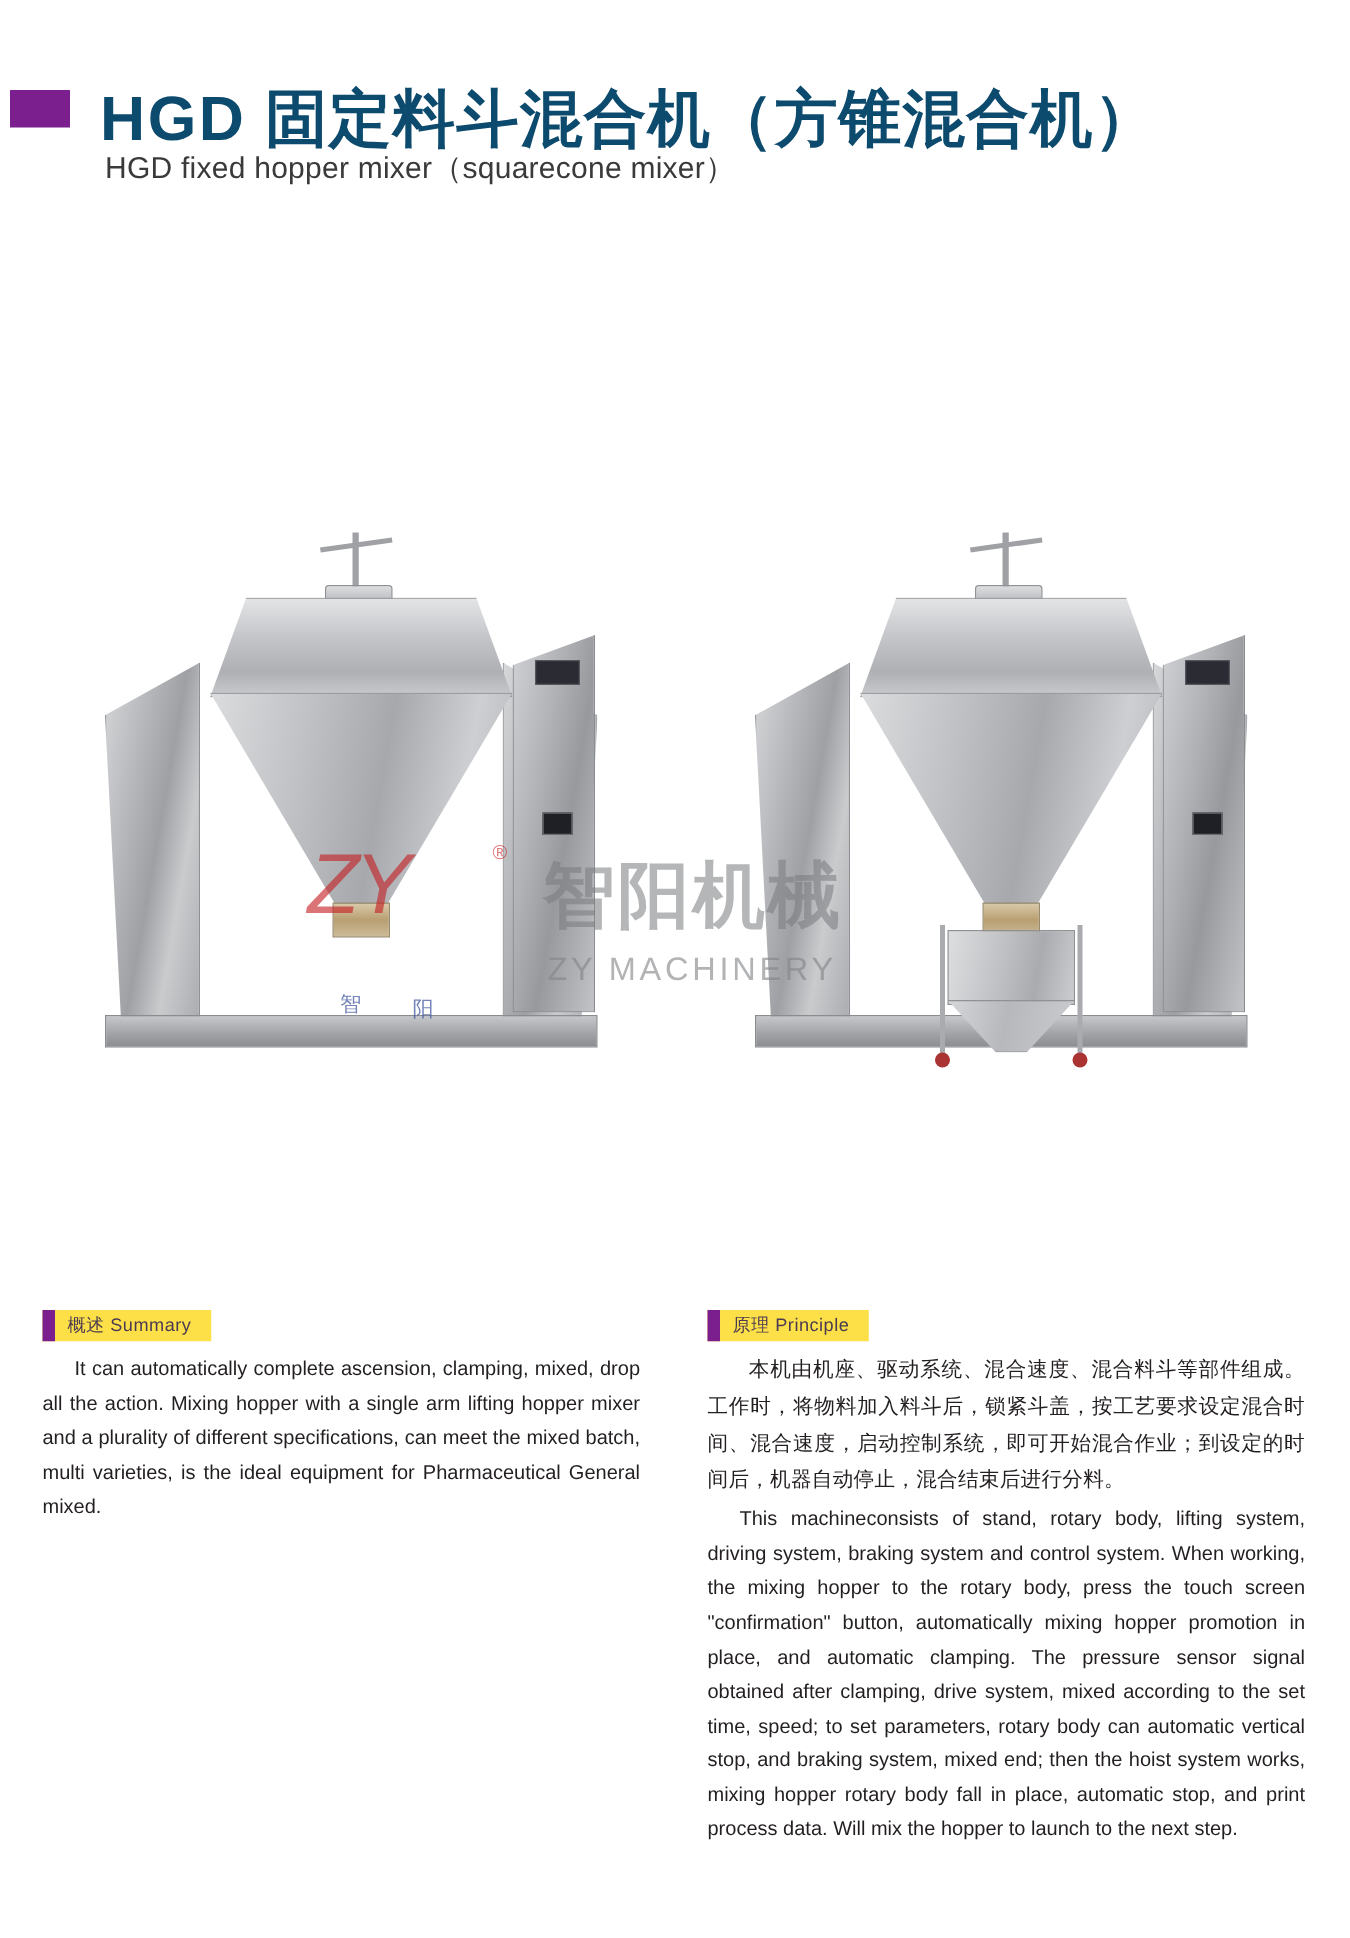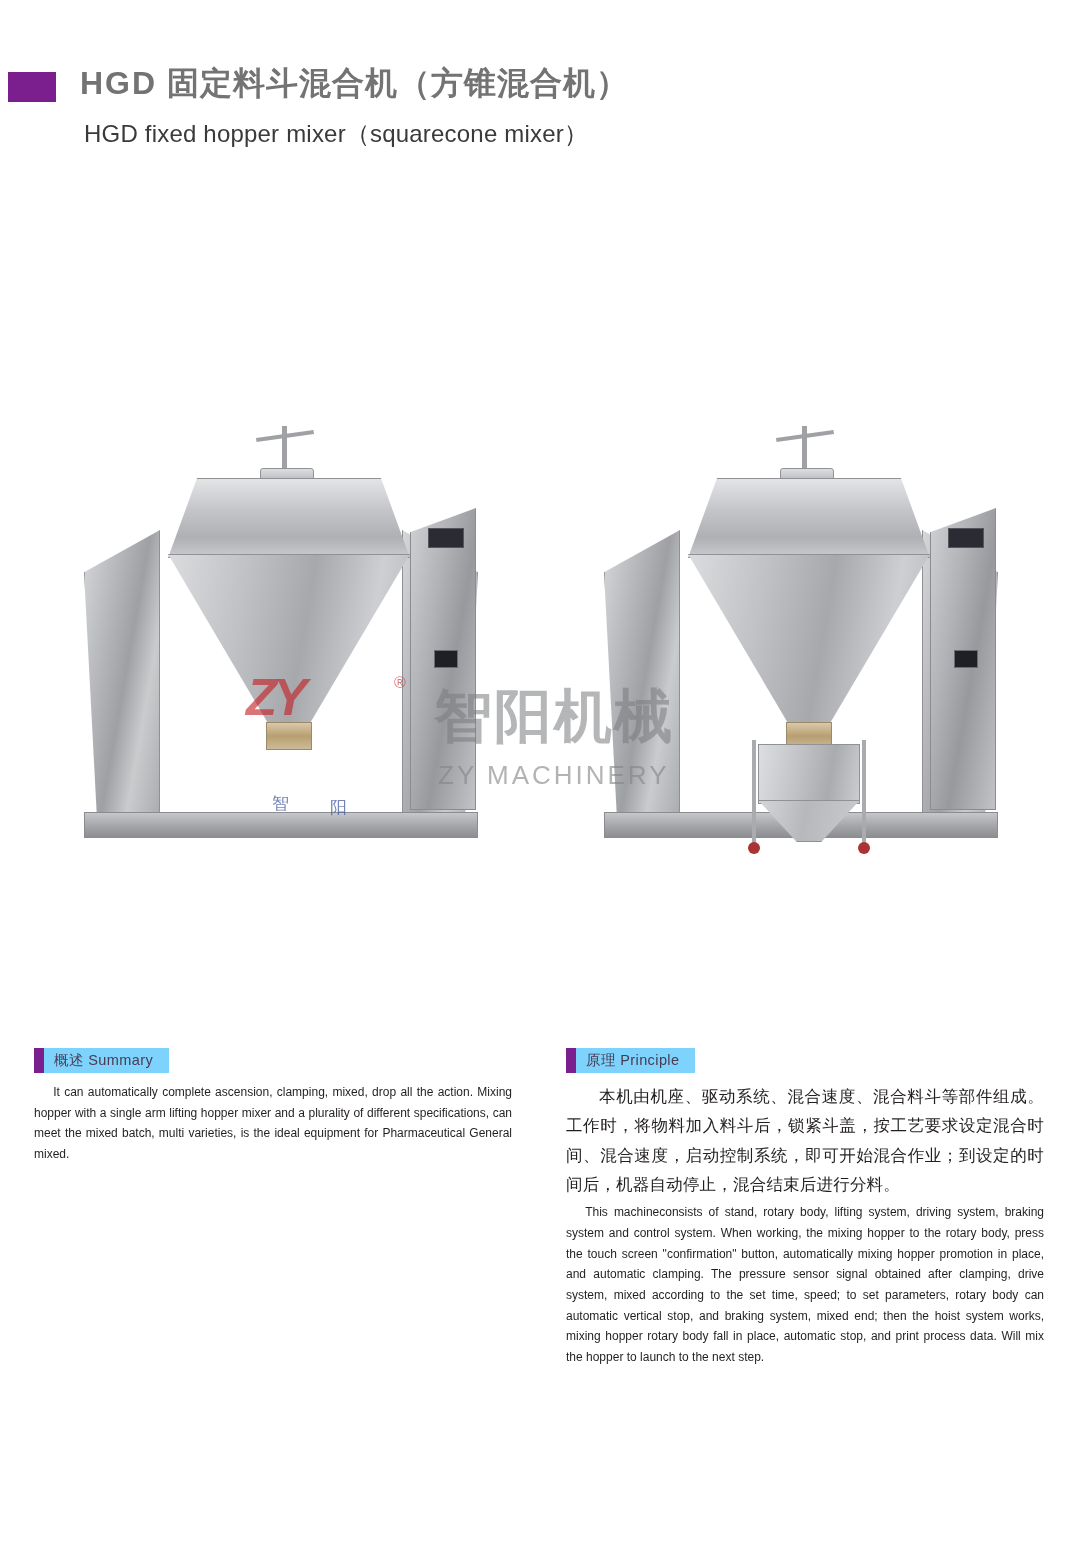--- a/index.html
+++ b/index.html
@@ -28,23 +28,23 @@
     left: 8px;
     top: 10px;
     width: 48px;
     height: 30px;
     background: #7b1f8f;
   }
   .title-cn {
     position: absolute;
     left: 80px;
     top: 0px;
-    font-size: 32px;
+    font-size: 50px;
     font-weight: bold;
-    color: #737373;
+    color: #0c4a6e;
     letter-spacing: 1px;
     white-space: nowrap;
   }
   .title-cn .model {
     letter-spacing: 2px;
   }
   .title-en {
     position: absolute;
     left: 84px;
     top: 56px;
@@ -196,22 +196,22 @@
     position: absolute;
     left: 246px;
     top: 468px;
     width: 600px;
     height: 130px;
     pointer-events: none;
   }
   .wm-zy {
     position: absolute;
     left: 0; top: 0;
-    font-size: 51px;
-    font-weight: bold;
+    font-size: 68px;
+    font-weight: normal;
     font-style: italic;
     color: rgba(196, 30, 36, 0.62);
     letter-spacing: -4px;
   }
   .wm-reg {
     position: absolute;
     left: 148px; top: 6px;
     font-size: 16px;
     color: rgba(196, 30, 36, 0.6);
   }
@@ -251,21 +251,21 @@
   .col {
     position: absolute;
     top: 0;
     width: 478px;
   }
   .col.left { left: 34px; }
   .col.right { left: 566px; }
 
   .section-tag {
     display: inline-block;
-    background: #7dd3fc;
+    background: #fde047;
     border-left: 10px solid #7b1f8f;
     padding: 3px 16px 3px 10px;
     font-size: 14.5px;
     color: #4a3a52;
     letter-spacing: 0.4px;
     margin-bottom: 9px;
   }
   .para {
     font-size: 16px;
     line-height: 1.72;
@@ -274,21 +274,21 @@
     text-justify: inter-ideograph;
     margin: 0 0 3px 0;
     text-indent: 2em;
   }
   .para.cn {
     font-size: 16.5px;
     line-height: 1.78;
     letter-spacing: 0.2px;
   }
   .para.en {
-    font-size: 12px;
+    font-size: 16px;
     line-height: 1.72;
     text-indent: 1.6em;
   }
 </style>
 </head>
 <body>
 
 <div class="header">
   <div class="header-marker"></div>
   <div class="title-cn">

